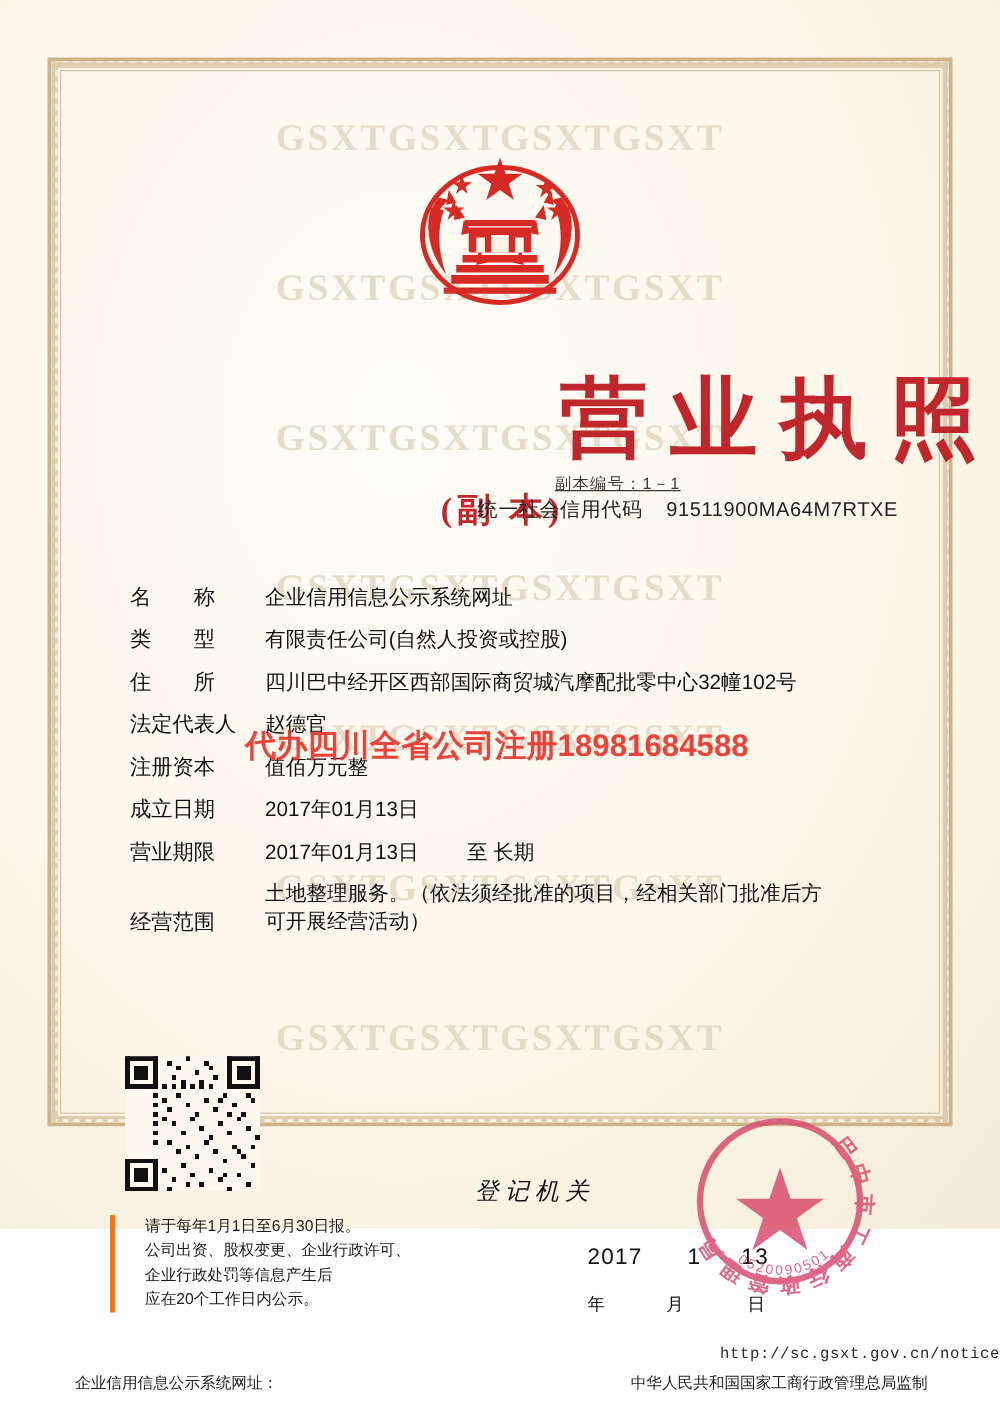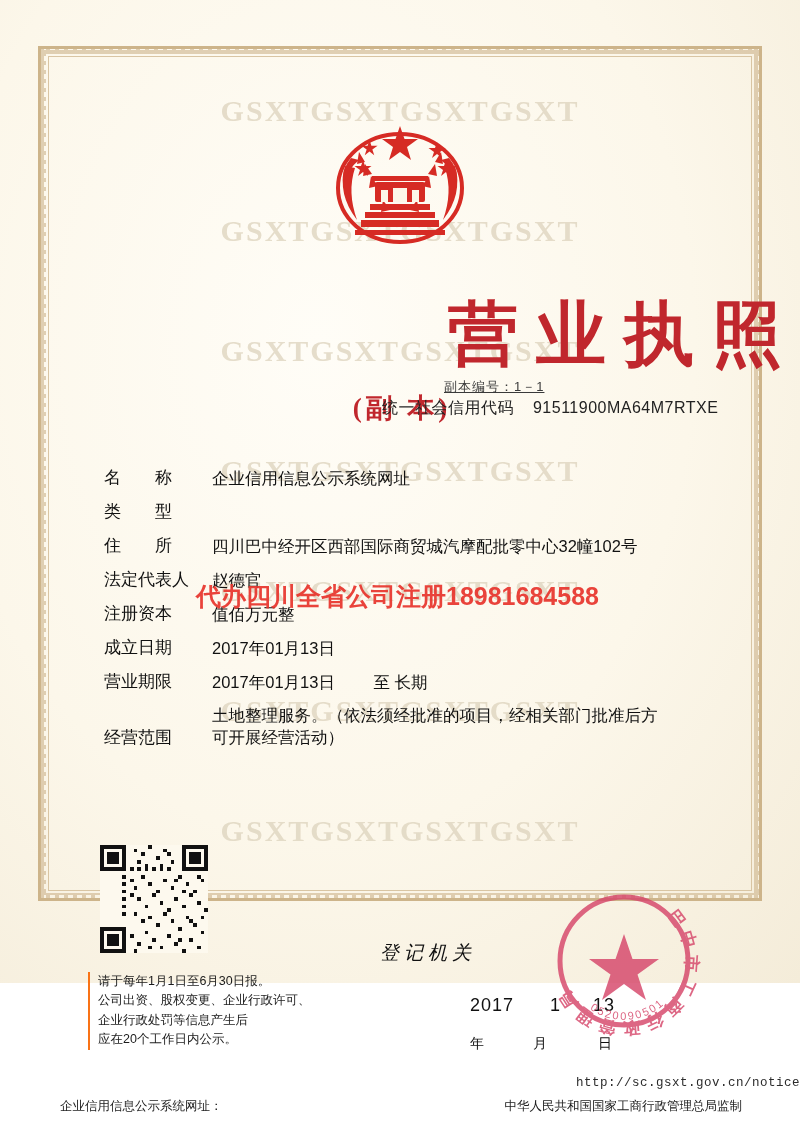--- a/index.html
+++ b/index.html
@@ -201,22 +201,22 @@
   }
 
   
   .notes {
     position: absolute;
     left: 88px;
     top: 972px;
     font-size: 12.5px;
     line-height: 1.55;
     color: #1b1b1b;
-    border-left: 2px solid #f97316;
-    padding-left: 8px;
+    border-left: 4px solid #f97316;
+    padding-left: 24px;
   }
 
   .reg-authority {
     position: absolute;
     left: 380px;
     top: 940px;
     font-size: 19px;
     letter-spacing: 5px;
     color: #111;
     font-style: italic;
@@ -349,20 +349,21 @@
 
   <div class="fields">
 
     <div class="field-row">
       <div class="field-label">名　　称</div>
       <div class="field-value">企业信用信息公示系统网址</div>
     </div>
 
     <div class="field-row">
       <div class="field-label">类　　型</div>
+      <div class="field-value">有限责任公司(自然人投资或控股)</div>
     </div>
 
     <div class="field-row">
       <div class="field-label">住　　所</div>
       <div class="field-value">四川巴中经开区西部国际商贸城汽摩配批零中心32幢102号</div>
     </div>
 
     <div class="field-row">
       <div class="field-label">法定代表人</div>
       <div class="field-value">赵德官</div>

